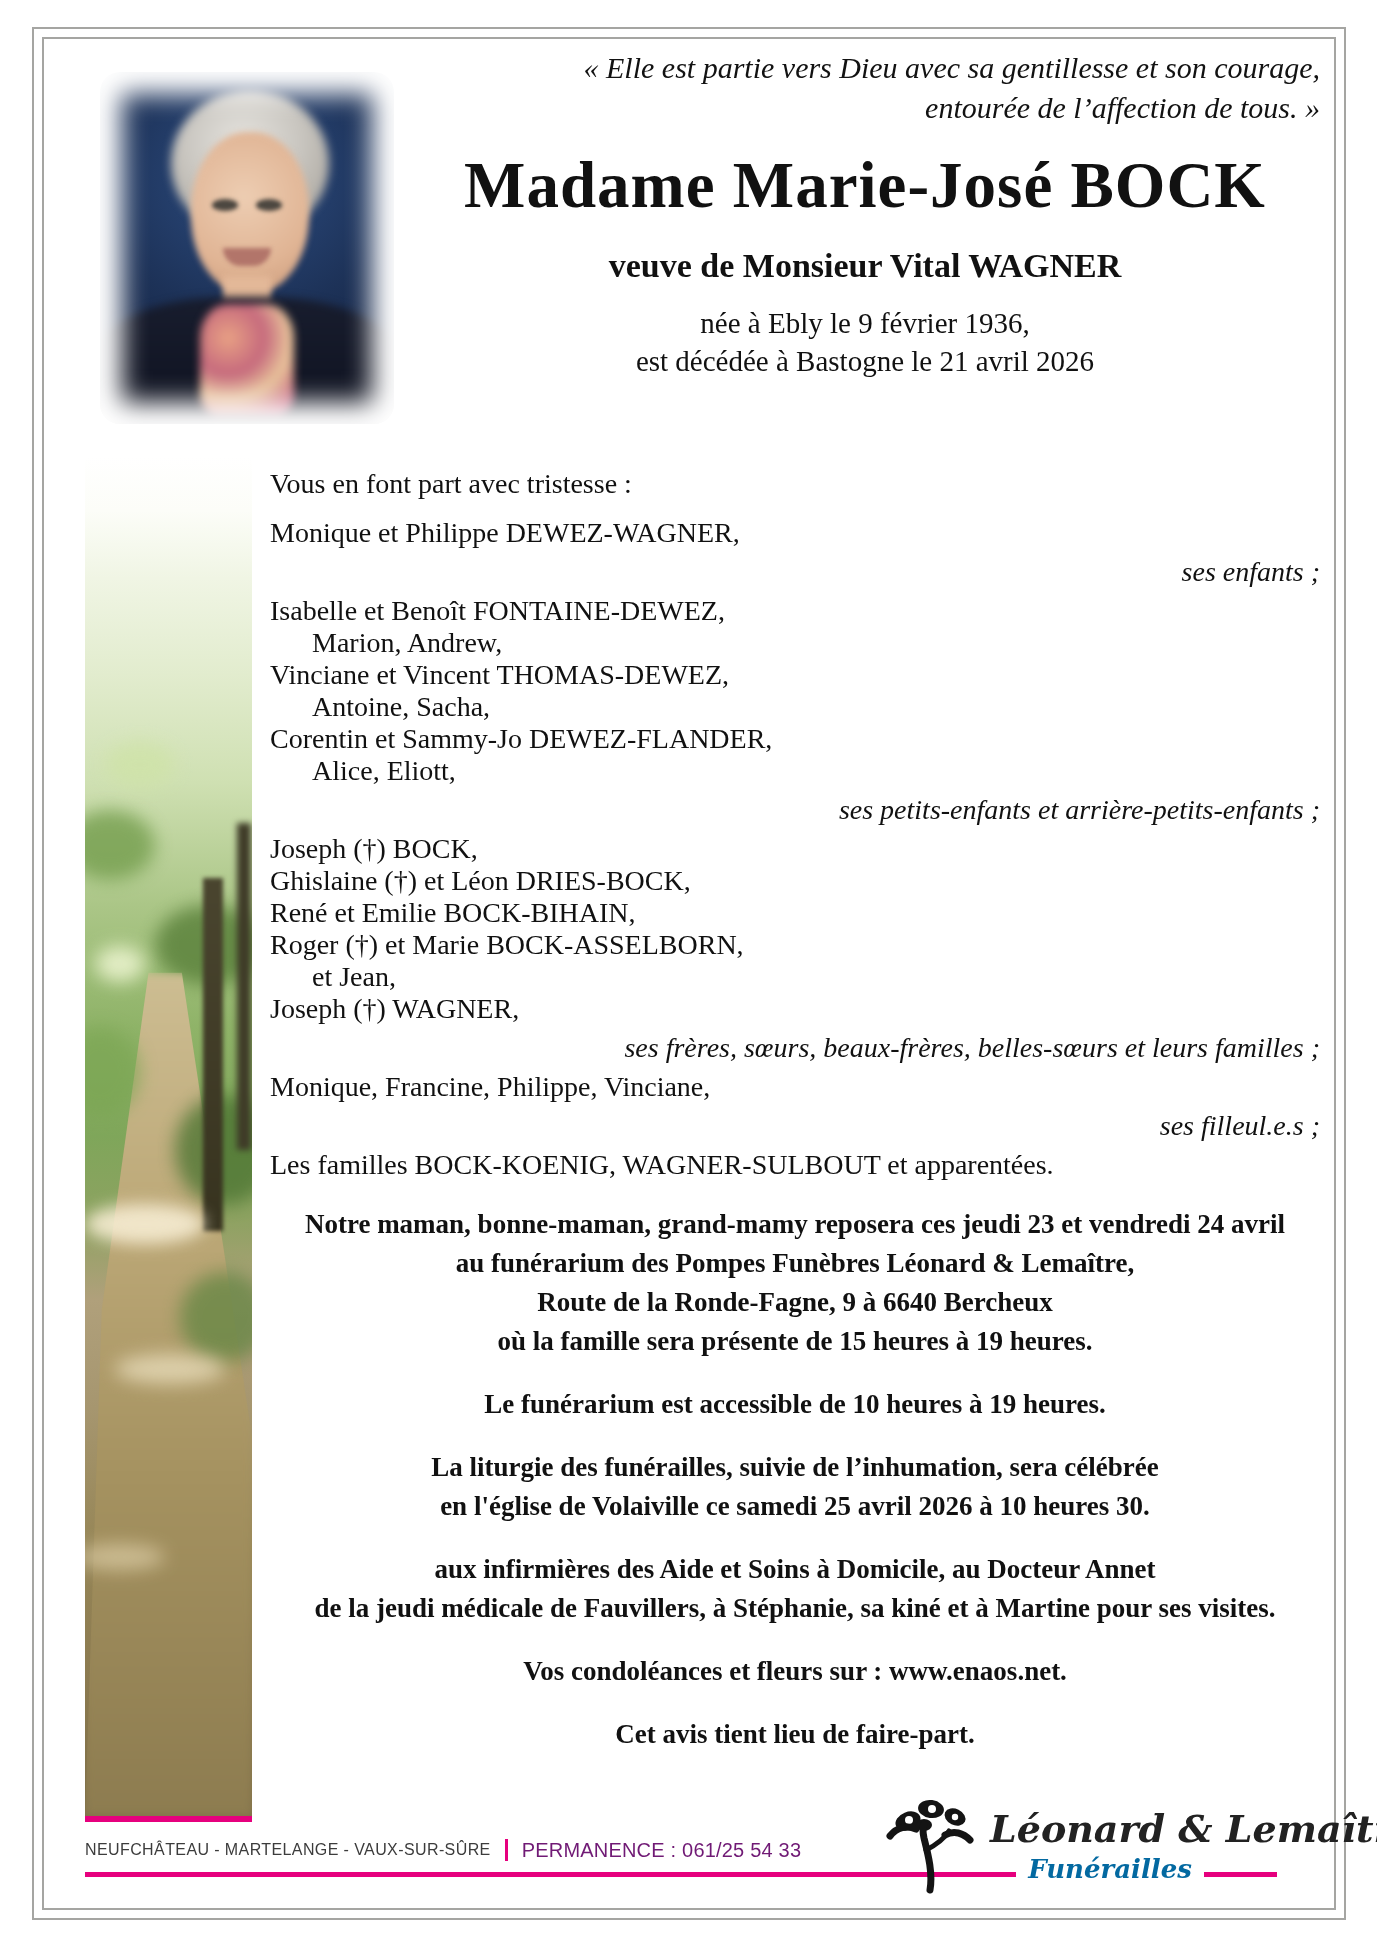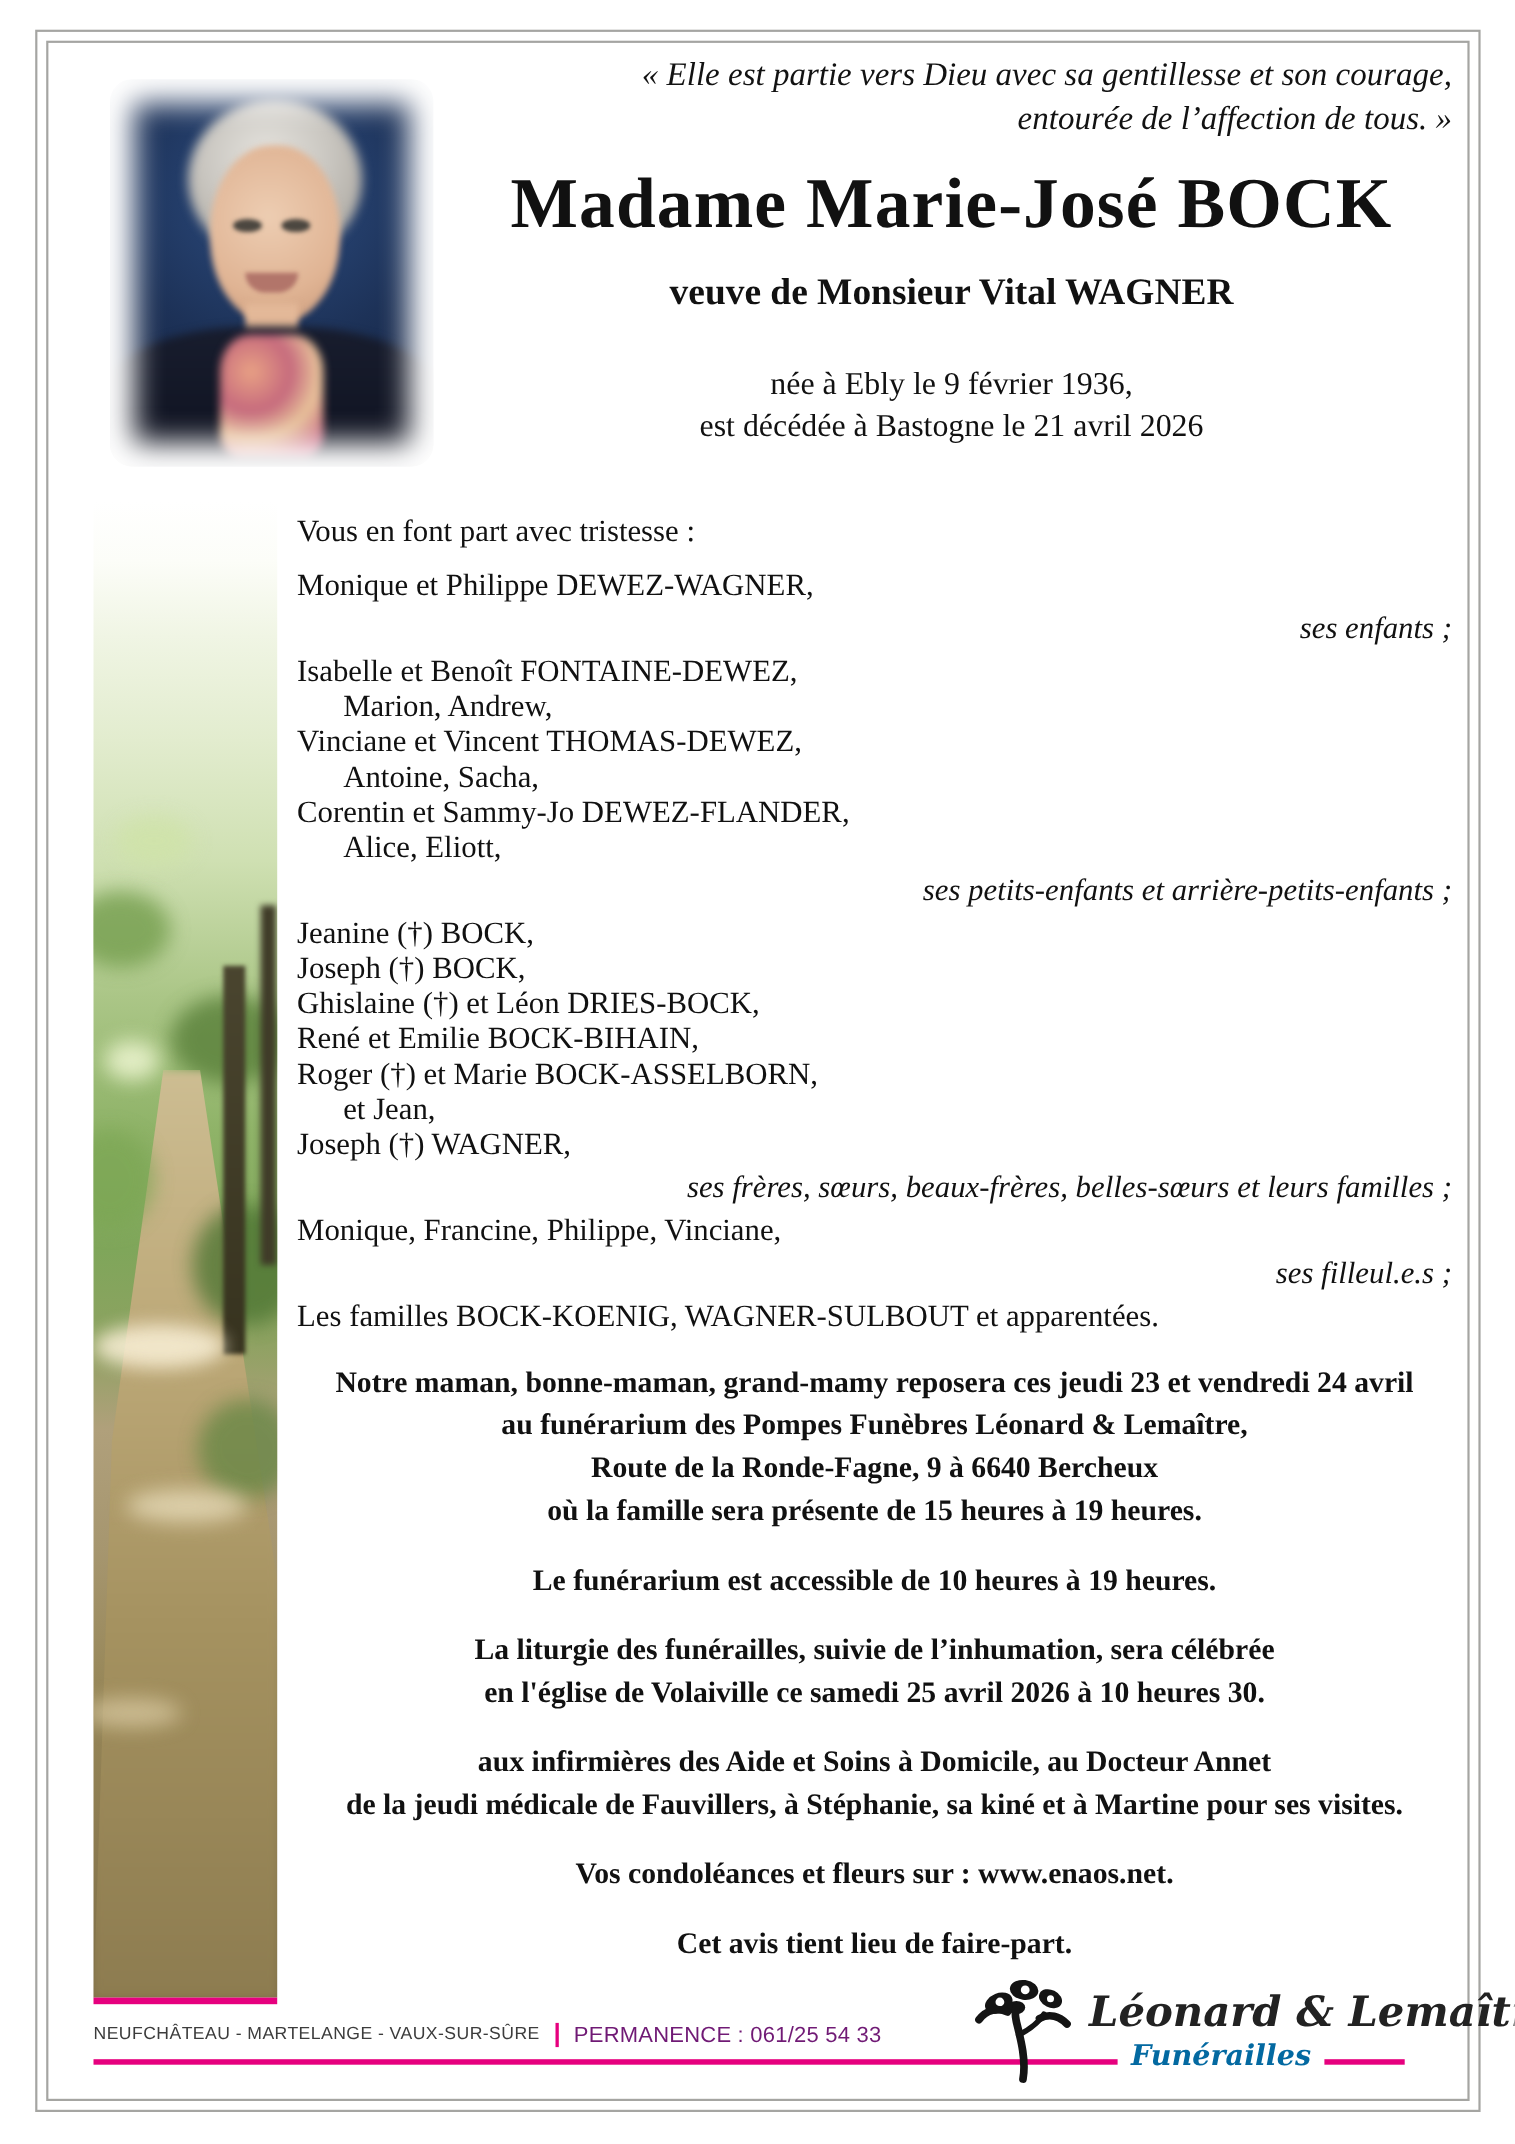--- a/index.html
+++ b/index.html
@@ -64,21 +64,21 @@
       background:#e8dcba;filter:blur(9px);opacity:.8;}
   .strip .light3{position:absolute;left:-10px;top:80%;width:90px;height:26px;border-radius:50%;
       background:#decfa8;filter:blur(9px);opacity:.7;}
   .strip-bar{position:absolute;left:85px;top:1816px;width:167px;height:6px;}
 
   
   .quote{position:absolute;left:400px;top:48px;width:920px;text-align:right;
          font-style:italic;font-size:30px;line-height:40px;color:#121212;}
   .head{position:absolute;left:400px;top:150px;width:930px;text-align:center;}
   .title{font-size:65px;font-weight:bold;letter-spacing:1px;margin:0 0 26px 0;line-height:70px;}
-  .subtitle{font-size:34px;font-weight:bold;margin:0 0 44px 0;line-height:40px;}
+  .subtitle{font-size:34px;font-weight:bold;margin:0 0 18px 0;line-height:40px;}
   .birthline{font-size:29px;line-height:38px;}
 
   .main{position:absolute;left:270px;top:468px;width:1050px;font-size:28px;line-height:32px;}
   .intro{margin-bottom:17px;}
   .fam-name{text-align:left;}
   .fam-indent{text-align:left;padding-left:42px;}
   .fam-rel{text-align:right;font-style:italic;margin-top:7px;margin-bottom:7px;}
 
   .cer{font-weight:bold;text-align:center;font-size:27px;line-height:39px;margin-top:24px;}
   .cer div{white-space:nowrap;}
@@ -156,21 +156,20 @@
 
     <div class="fam-name">Monique et Philippe DEWEZ-WAGNER,</div>
     <div class="fam-rel">ses enfants ;</div>
     <div class="fam-name">Isabelle et Benoît FONTAINE-DEWEZ,</div>
     <div class="fam-indent">Marion, Andrew,</div>
     <div class="fam-name">Vinciane et Vincent THOMAS-DEWEZ,</div>
     <div class="fam-indent">Antoine, Sacha,</div>
     <div class="fam-name">Corentin et Sammy-Jo DEWEZ-FLANDER,</div>
     <div class="fam-indent">Alice, Eliott,</div>
     <div class="fam-rel">ses petits-enfants et arrière-petits-enfants ;</div>
-    <div class="fam-name">Jeanine (†) BOCK,</div>
     <div class="fam-name">Joseph (†) BOCK,</div>
     <div class="fam-name">Ghislaine (†) et Léon DRIES-BOCK,</div>
     <div class="fam-name">René et Emilie BOCK-BIHAIN,</div>
     <div class="fam-name">Roger (†) et Marie BOCK-ASSELBORN,</div>
     <div class="fam-indent">et Jean,</div>
     <div class="fam-name">Joseph (†) WAGNER,</div>
     <div class="fam-rel">ses frères, sœurs, beaux-frères, belles-sœurs et leurs familles ;</div>
     <div class="fam-name">Monique, Francine, Philippe, Vinciane,</div>
     <div class="fam-rel">ses filleul.e.s ;</div>
     <div class="fam-name">Les familles BOCK-KOENIG, WAGNER-SULBOUT et apparentées.</div>

